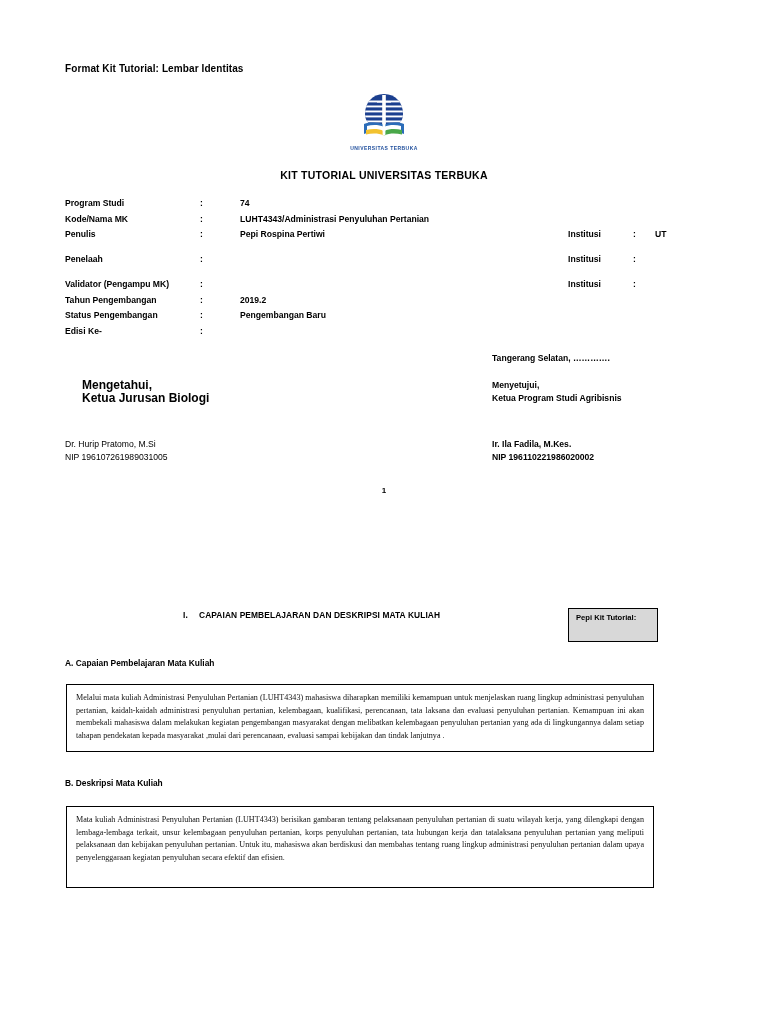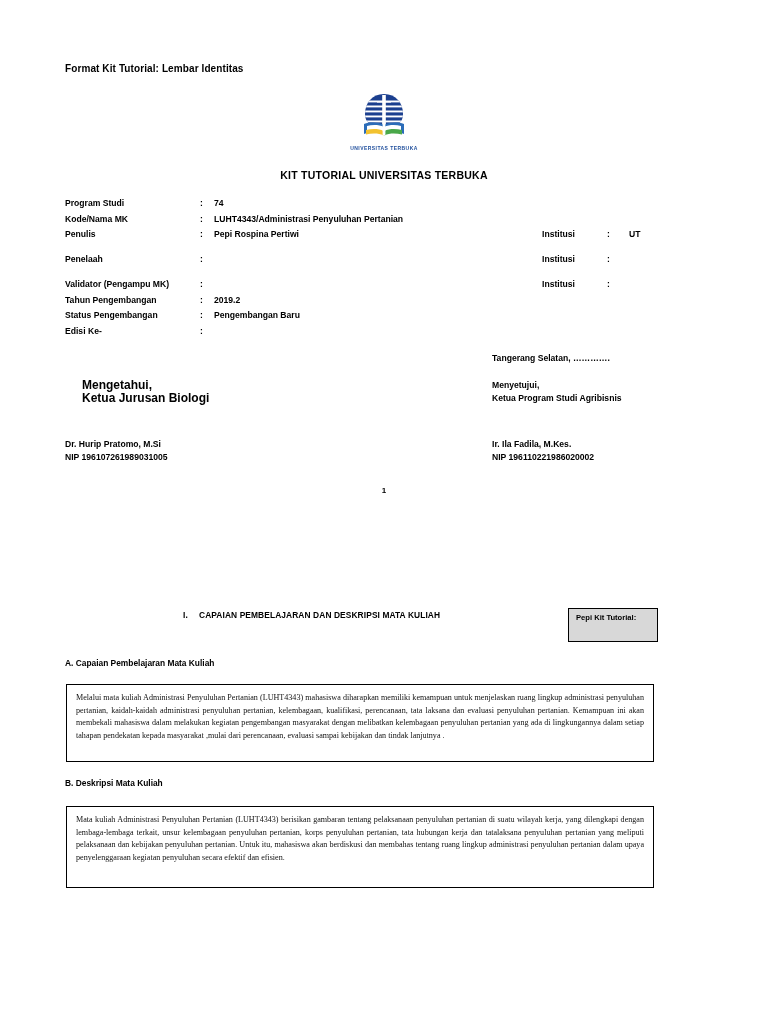--- a/index.html
+++ b/index.html
@@ -78,21 +78,21 @@
   }
   .frow {
     display: flex;
     align-items: flex-start;
     line-height: 15.5px;
     height: 15.5px;
   }
   .frow.gap { height: 25px; }
   .f-label { width: 135px; flex: 0 0 135px; }
   .f-colon { width: 14px; flex: 0 0 14px; }
-  .f-value { flex: 0 0 282px; width: 282px; }
+  .f-value { flex: 0 0 282px; width: 282px; margin-left: 26px; }
   .f-label2 { width: 65px; flex: 0 0 65px; margin-left: 46px; }
   .f-colon2 { width: 22px; flex: 0 0 22px; }
   .f-value2 { flex: 1 1 auto; }
 
   
   .place-date {
     position: absolute;
     left: 492px;
     top: 353px;
     font-size: 8.6px;
@@ -115,21 +115,21 @@
     top: 379px;
     font-size: 8.6px;
     font-weight: bold;
     line-height: 12.5px;
   }
   .sig-name-left {
     position: absolute;
     left: 65px;
     top: 438px;
     font-size: 8.6px;
-    font-weight: bold;
+    font-weight: normal;
     line-height: 12.5px;
   }
   .sig-name-right {
     position: absolute;
     left: 492px;
     top: 438px;
     font-size: 8.6px;
     font-weight: bold;
     line-height: 12.5px;
   }
@@ -188,21 +188,21 @@
     border: 1px solid #000000;
     box-sizing: border-box;
     background: #ffffff;
     font-family: "Liberation Serif", serif;
     font-size: 8.1px;
     line-height: 12.6px;
     text-align: justify;
     padding: 7px 9px 8px 9px;
     color: #111111;
   }
-  #box-a { top: 684px; height: 78px; }
+  #box-a { top: 684px; height: 68px; }
   #box-b { top: 806px; height: 82px; }
 </style>
 </head>
 <body>
 
 <div class="page">
 
   <div class="doc-header">Format Kit Tutorial: Lembar Identitas</div>
 
   <div class="logo-wrap">

